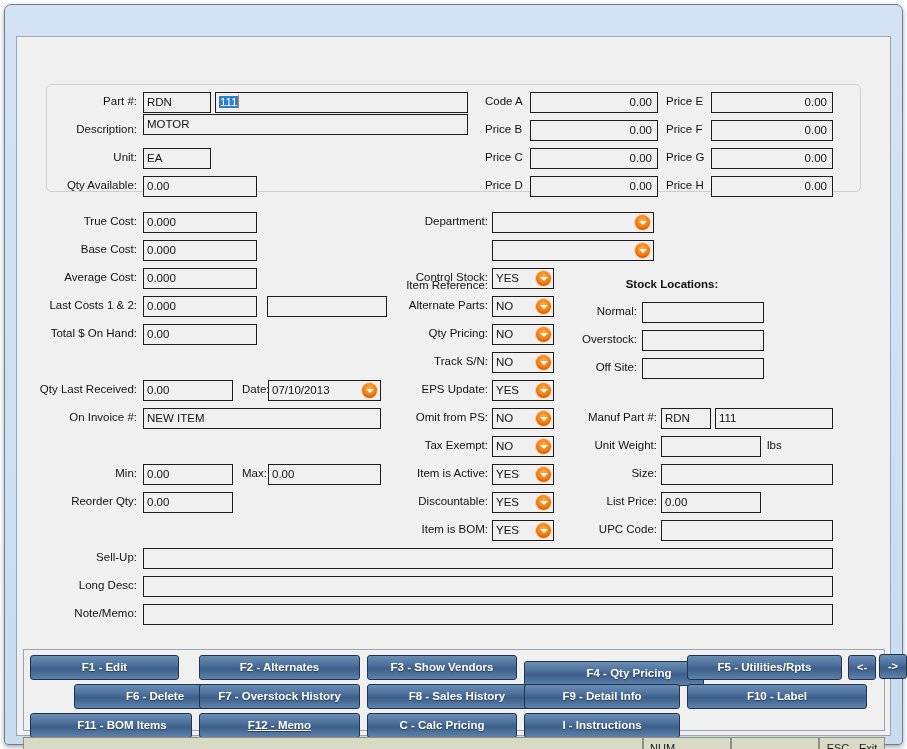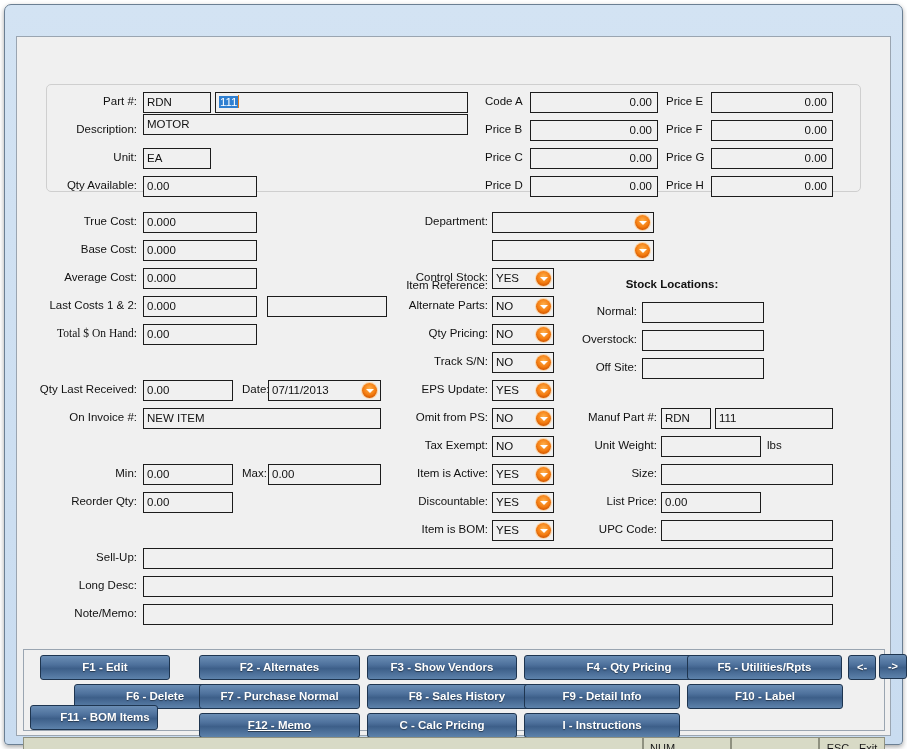--- a/index.html
+++ b/index.html
@@ -233,28 +233,28 @@
     <div class="lbl" style="left:30px; top:203px; width:90px;">Base Cost:</div>
     <div class="fld" style="left:126px; top:203px; width:114px;">0.000</div>
 
     <div class="lbl" style="left:20px; top:231px; width:100px;">Average Cost:</div>
     <div class="fld" style="left:126px; top:231px; width:114px;">0.000</div>
 
     <div class="lbl" style="left:10px; top:259px; width:110px;">Last Costs 1 &amp; 2:</div>
     <div class="fld" style="left:126px; top:259px; width:114px;">0.000</div>
     <div class="fld" style="left:250px; top:259px; width:120px;"></div>
 
-    <div class="lbl" style="left:10px; top:287px; width:110px;font-family:Liberation Serif, serif;">Total $ On Hand:</div>
+    <div class="lbl" style="left:10px; top:287px; width:110px;">Total $ On Hand:</div>
     <div class="fld" style="left:126px; top:287px; width:114px;">0.00</div>
 
     <div class="lbl" style="left:10px; top:343px; width:110px;">Qty Last Received:</div>
     <div class="fld" style="left:126px; top:343px; width:90px;">0.00</div>
     <div class="lbl lbl-left" style="left:225px; top:343px; width:40px;">Date:</div>
     <div class="combo" style="left:251px; top:343px; width:113px;">
-      <div class="cbox">07/11/2013</div>
+      <div class="cbox">07/10/2013</div>
       <div class="dropbtn" style="right:4px;"></div>
     </div>
 
     <div class="lbl" style="left:20px; top:371px; width:100px;">On Invoice #:</div>
     <div class="fld" style="left:126px; top:371px; width:238px;">NEW ITEM</div>
 
     <div class="lbl" style="left:60px; top:427px; width:60px;">Min:</div>
     <div class="fld" style="left:126px; top:427px; width:90px;">0.00</div>
     <div class="lbl lbl-left" style="left:225px; top:427px; width:40px;">Max:</div>
     <div class="fld" style="left:251px; top:427px; width:113px;">0.00</div>
@@ -366,34 +366,34 @@
     <div class="fld" style="left:126px; top:511px; width:690px;"></div>
 
     <div class="lbl" style="left:30px; top:539px; width:90px;">Long Desc:</div>
     <div class="fld" style="left:126px; top:539px; width:690px;"></div>
 
     <div class="lbl" style="left:30px; top:567px; width:90px;">Note/Memo:</div>
     <div class="fld" style="left:126px; top:567px; width:690px;"></div>
 
     <div id="buttonbar">
 
-      <div class="btn" style="left:16px;   top:5px;  width:130px;">F1 - Edit</div>
+      <div class="btn" style="left:6px;   top:5px;  width:149px;">F1 - Edit</div>
       <div class="btn" style="left:175px; top:5px;  width:161px;">F2 - Alternates</div>
       <div class="btn" style="left:343px; top:5px;  width:150px;">F3 - Show Vendors</div>
-      <div class="btn" style="left:500px; top:5px;  width:180px;padding-left:30px;">F4 - Qty Pricing</div>
+      <div class="btn" style="left:500px; top:11px;  width:180px;padding-left:30px;">F4 - Qty Pricing</div>
       <div class="btn" style="left:663px; top:5px;  width:155px;">F5 - Utilities/Rpts</div>
       <div class="btn btn-nav" style="left:824px; top:5px;">&lt;-</div>
 
       <div class="btn" style="left:6px;   top:34px; width:162px;margin-left:44px;">F6 - Delete</div>
-      <div class="btn" style="left:175px; top:34px; width:161px;">F7 - Purchase Normal</div>
+      <div class="btn" style="left:175px; top:34px; width:161px;">F7 - Overstock History</div>
       <div class="btn" style="left:343px; top:34px; width:180px;">F8 - Sales History</div>
       <div class="btn" style="left:500px; top:34px; width:156px;">F9 - Detail Info</div>
-      <div class="btn" style="left:663px; top:34px; width:156px;">F10 - Label</div>
-
-      <div class="btn" style="left:6px;   top:55px; width:128px;padding-left:22px;">F11 - BOM Items</div>
+      <div class="btn" style="left:663px; top:34px; width:180px;">F10 - Label</div>
+
+      <div class="btn" style="left:6px;   top:63px; width:162px;padding-left:22px;">F11 - BOM Items</div>
       <div class="btn" style="left:175px; top:63px; width:161px;text-decoration:underline;">F12 - Memo</div>
       <div class="btn" style="left:500px; top:63px; width:156px;">I - Instructions</div>
       <div class="btn" style="left:343px; top:63px; width:150px;">C - Calc Pricing</div>
     </div>
     <div class="btn btn-nav" style="left:862px; top:617px;">-&gt;</div>
 
     <div id="statusbar">
       <div class="stat" style="left:0px;   width:620px;"></div>
       <div class="stat" style="left:620px; width:88px;">NUM</div>
       <div class="stat" style="left:708px; width:88px;"></div>

